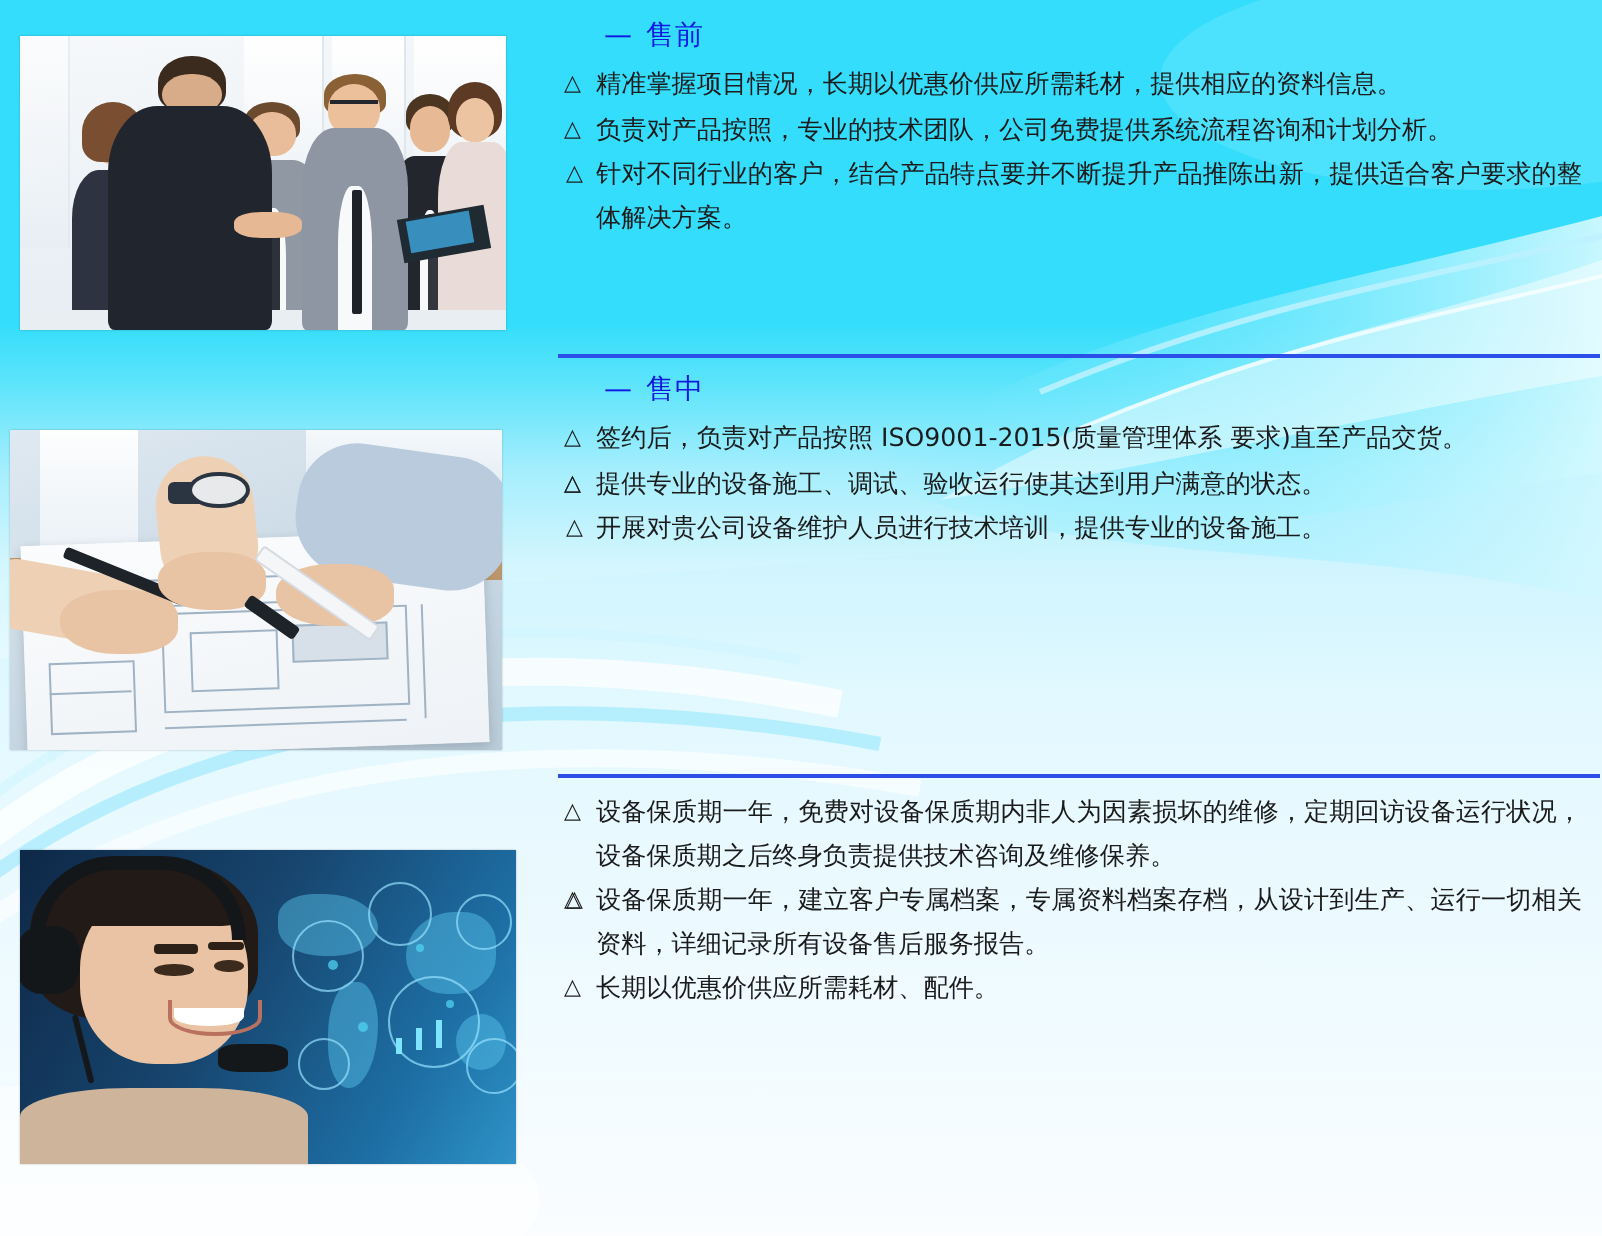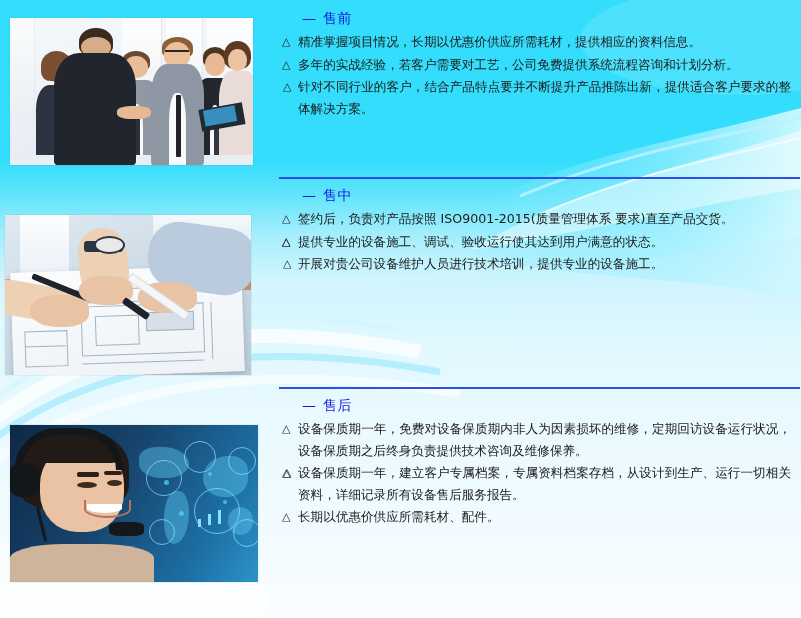--- a/index.html
+++ b/index.html
@@ -344,21 +344,21 @@
       <h2 class="section-title">
         <span class="title-dash">—</span><span>售前</span>
       </h2>
       <ul class="bullets">
         <li class="bullet">
           <span class="mark">△</span>
           <span>精准掌握项目情况，长期以优惠价供应所需耗材，提供相应的资料信息。</span>
         </li>
         <li class="bullet">
           <span class="mark">△</span>
-          <span>多年的实战经验，若客户需要对工艺，公司免费提供系统流程咨询和计划分析。</span>
+          <span>负责对产品按照，专业的技术团队，公司免费提供系统流程咨询和计划分析。</span>
         </li>
         <li class="bullet tight">
           <span class="mark">△</span>
           <span>针对不同行业的客户，结合产品特点要并不断提升产品推陈出新，提供适合客户要求的整体解决方案。</span>
         </li>
       </ul>
     </section>
 
     <section class="section" id="section-insale">
       <div class="divider"></div>
@@ -379,23 +379,20 @@
         </li>
         <li class="bullet tight">
           <span class="mark">△</span>
           <span>开展对贵公司设备维护人员进行技术培训，提供专业的设备施工。</span>
         </li>
       </ul>
     </section>
 
     <section class="section" id="section-aftersale">
       <div class="divider"></div>
-      <h2 class="section-title">
-        <span class="title-dash">—</span><span>售后</span>
-      </h2>
       <ul class="bullets">
         <li class="bullet">
           <span class="mark">△</span>
           <span>设备保质期一年，免费对设备保质期内非人为因素损坏的维修，定期回访设备运行状况，设备保质期之后终身负责提供技术咨询及维修保养。</span>
         </li>
         <li class="bullet tight">
           <span class="mark">△</span>
         </li>
         <li class="bullet">
           <span class="mark">△</span>

